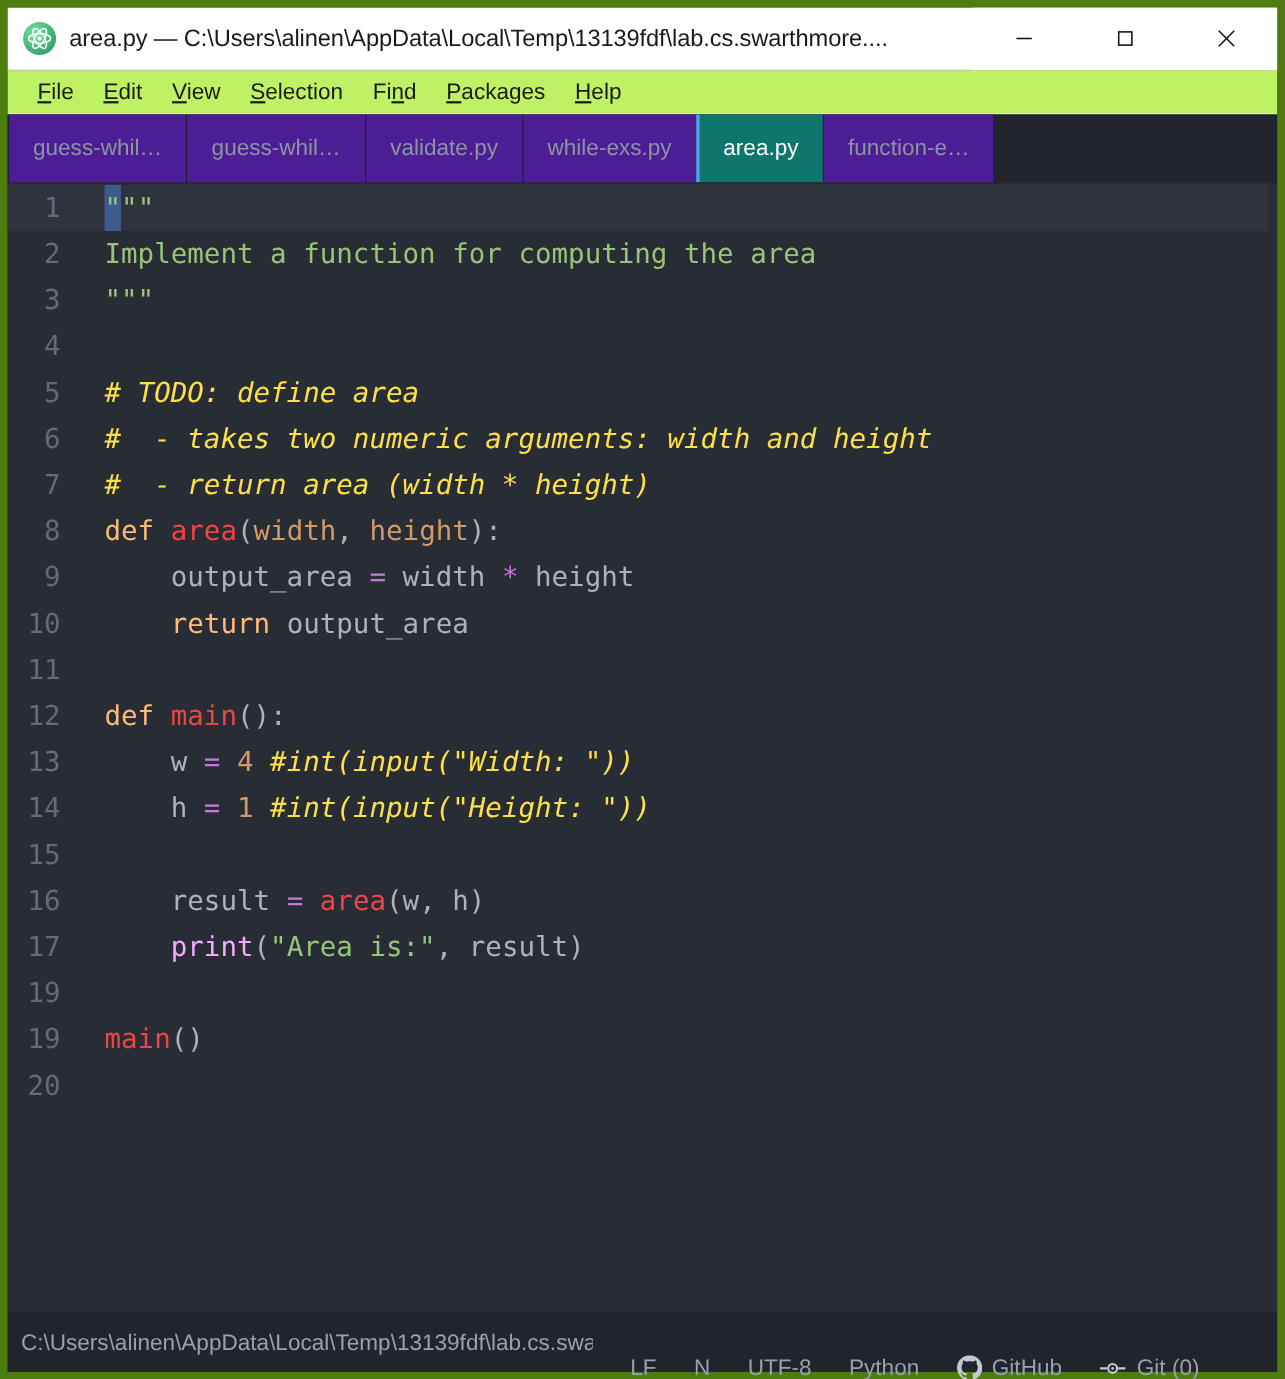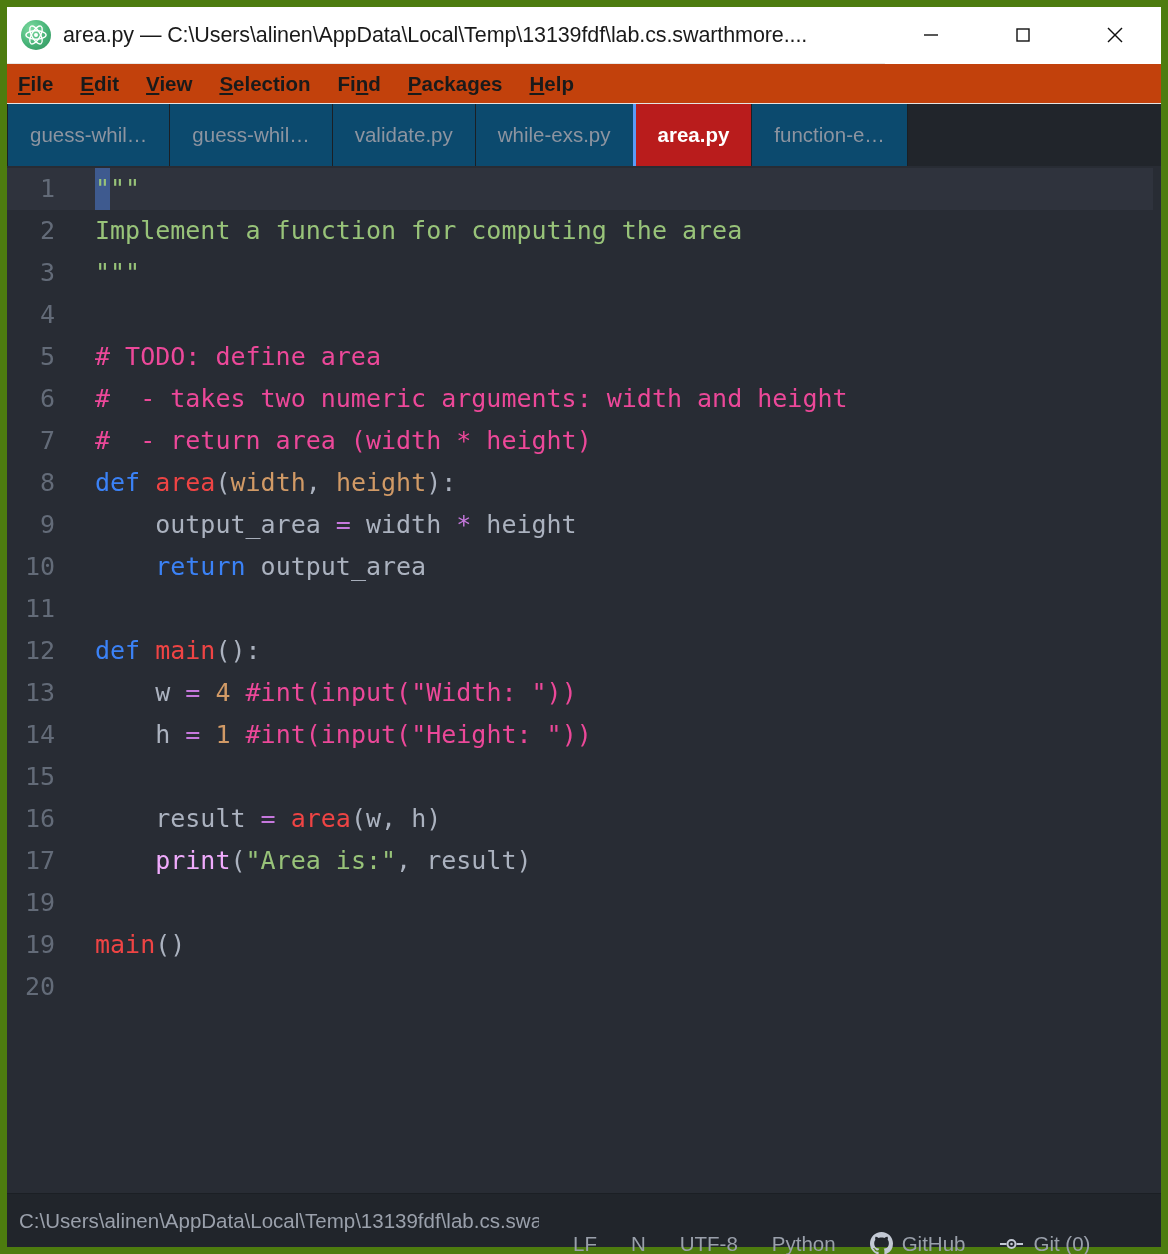--- a/index.html
+++ b/index.html
@@ -40,56 +40,55 @@
   .win-btn {
     width: 92px; height: 57px;
     display: flex; align-items: center; justify-content: center;
     background: #ffffff;
   }
   .win-btn svg { display: block; }
 
   
   .menubar {
     height: 40px; flex: 0 0 40px;
-    background: #c2410c;
+    background: #bef264;
     display: flex; align-items: center;
-    padding-left: 11px;
+    padding-left: 27px;
     border-bottom: 1px solid #e4e4e4;
-    font-weight: bold;
   }
   .menu-item {
     font-size: 20.5px; color: #1a1a1a;
     padding: 2px 13px 2px 0;
     margin-right: 14px;
     white-space: nowrap;
   }
   .menu-item u { text-decoration: underline; text-underline-offset: 2px; }
 
   
   .tabbar {
     height: 62px; flex: 0 0 62px;
     background: #21252b;
     display: flex; align-items: stretch;
     overflow: hidden;
   }
   .tab {
     display: flex; align-items: center; justify-content: center;
     padding: 0 22px;
-    background: #0c4a6e;
+    background: #4c1d95;
     color: #8d94a0;
     font-size: 20.5px;
     white-space: nowrap;
     border-right: 1px solid #1b1f24;
     position: relative;
     min-width: 0;
   }
   .tab.active {
-    background: #b91c1c;
+    background: #0f766e;
     color: #ffffff;
-    font-weight: bold;
+    font-weight: normal;
     border-left: 3px solid #5a9cf8;
     margin-left: -1px;
   }
   .tab:first-child { border-left: 1px solid #1b1f24; }
 
   
   .editor {
     flex: 1 1 auto;
     background: #282c34;
     position: relative;
@@ -134,22 +133,22 @@
     position: relative; z-index: 1;
     color: #abb2bf;
   }
   .cursor-sel {
     background: #3e5a8f;
     color: #98c379;
     display: inline-block;
   }
   
   .s-str   { color: #98c379; }
-  .s-com   { color: #ec4899; }
-  .s-kw    { color: #3b82f6; }
+  .s-com   { color: #fde047; font-style: italic; }
+  .s-kw    { color: #fdba74; }
   .s-fn    { color: #ef4444; }
   .s-param { color: #d19a66; }
   .s-num   { color: #d19a66; }
   .s-op    { color: #c678dd; }
   .s-punc  { color: #abb2bf; }
   .s-built { color: #f0abfc; }
   .s-var   { color: #abb2bf; }
 
   
   .statusbar {

